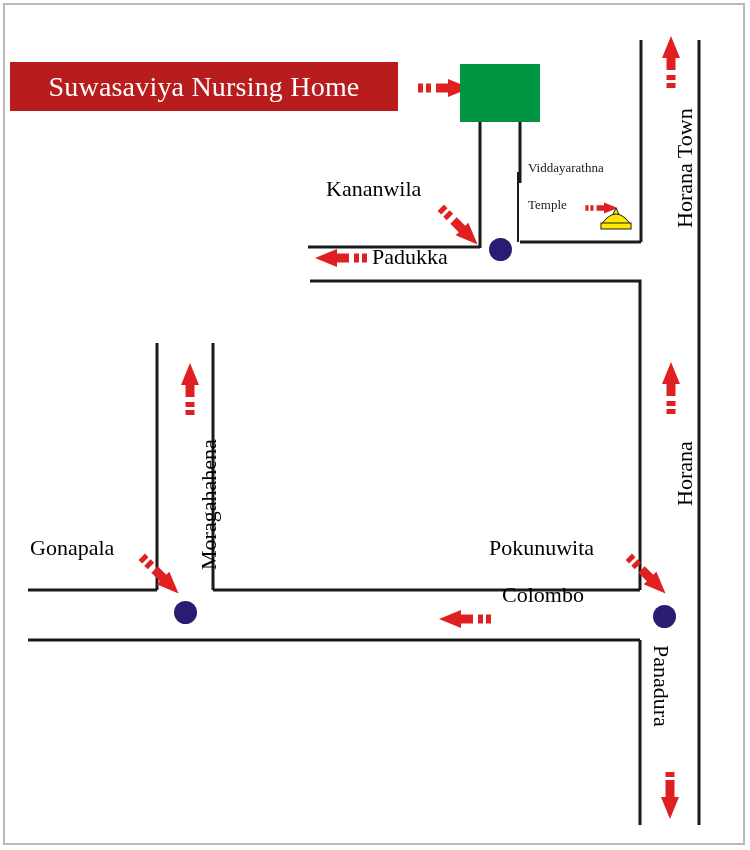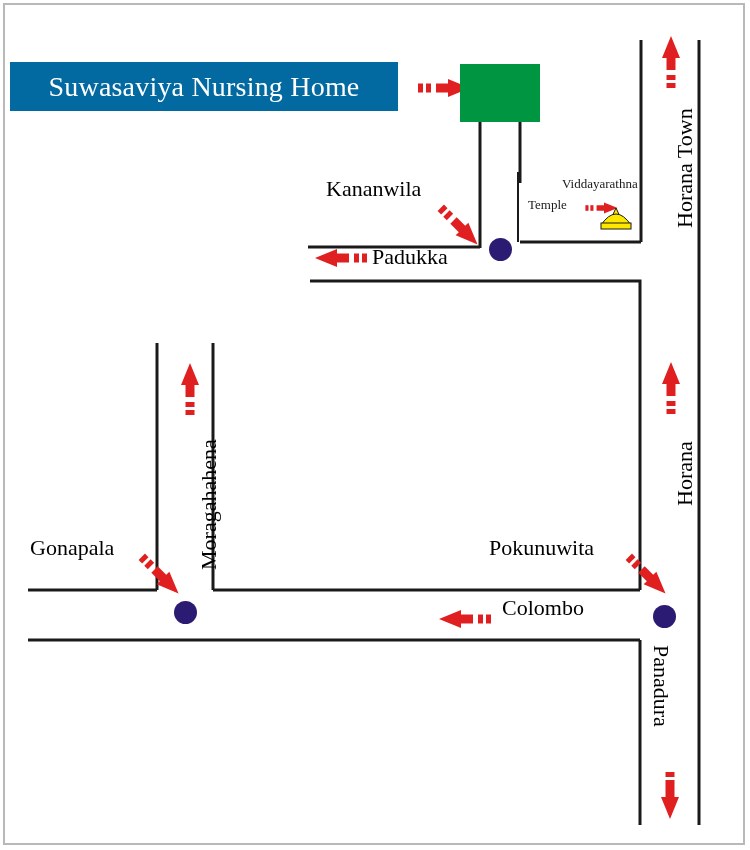--- a/index.html
+++ b/index.html
@@ -37,21 +37,21 @@
     color: #000000;
     white-space: nowrap;
     line-height: 1;
   }
   #banner {
     position: absolute;
     left: 10px;
     top: 62px;
     width: 388px;
     height: 49px;
-    background: #0369a1;
+    background: #b91c1c;
     display: flex;
     align-items: center;
     justify-content: center;
   }
   #banner-text {
     color: #ffffff;
     font-size: 28px;
     font-family: "Liberation Serif", "DejaVu Serif", serif;
     letter-spacing: 0.2px;
   }
@@ -201,38 +201,38 @@
     </g>
   </svg>
 
   <div id="clinic-box"></div>
 
   <div id="banner">
     <span id="banner-text">Suwasaviya Nursing Home</span>
   </div>
 
   <div id="temple-box"></div>
-  <span class="temple-line" style="left:528px; top:176px;margin-left:34px;">Viddayarathna</span>
+  <span class="temple-line" style="left:528px; top:160px;">Viddayarathna</span>
   <span class="temple-line" style="left:528px; top:197px;text-align:center;">Temple</span>
 
   <div class="dot" style="left:489px; top:238px;"></div>
   <div class="dot" style="left:174px; top:601px;"></div>
   <div class="dot" style="left:653px; top:605px;"></div>
 
   <span class="label lbl-22" style="left:326px; top:178px;text-align:right;">Kananwila</span>
 
   <span class="label lbl-22" style="left:372px; top:246px;text-align:right;">Padukka</span>
 
   <span class="label lbl-22 rot-ccw" style="left:674px; top:228px;">Horana Town</span>
 
   <span class="label lbl-22 rot-ccw" style="left:674px; top:506px;">Horana</span>
 
   <span class="label lbl-22 rot-ccw" style="left:198px; top:570px;">Moragahahena</span>
 
   <span class="label lbl-22" style="left:30px; top:537px;">Gonapala</span>
 
   <span class="label lbl-22" style="left:489px; top:537px;">Pokunuwita</span>
 
-  <span class="label lbl-22" style="left:502px; top:597px;">Colombo</span>
+  <span class="label lbl-22" style="left:502px; top:584px;">Colombo</span>
 
   <span class="label lbl-22 rot-cw" style="left:672px; top:645px;">Panadura</span>
 
 </div>
 
 </body></html>

